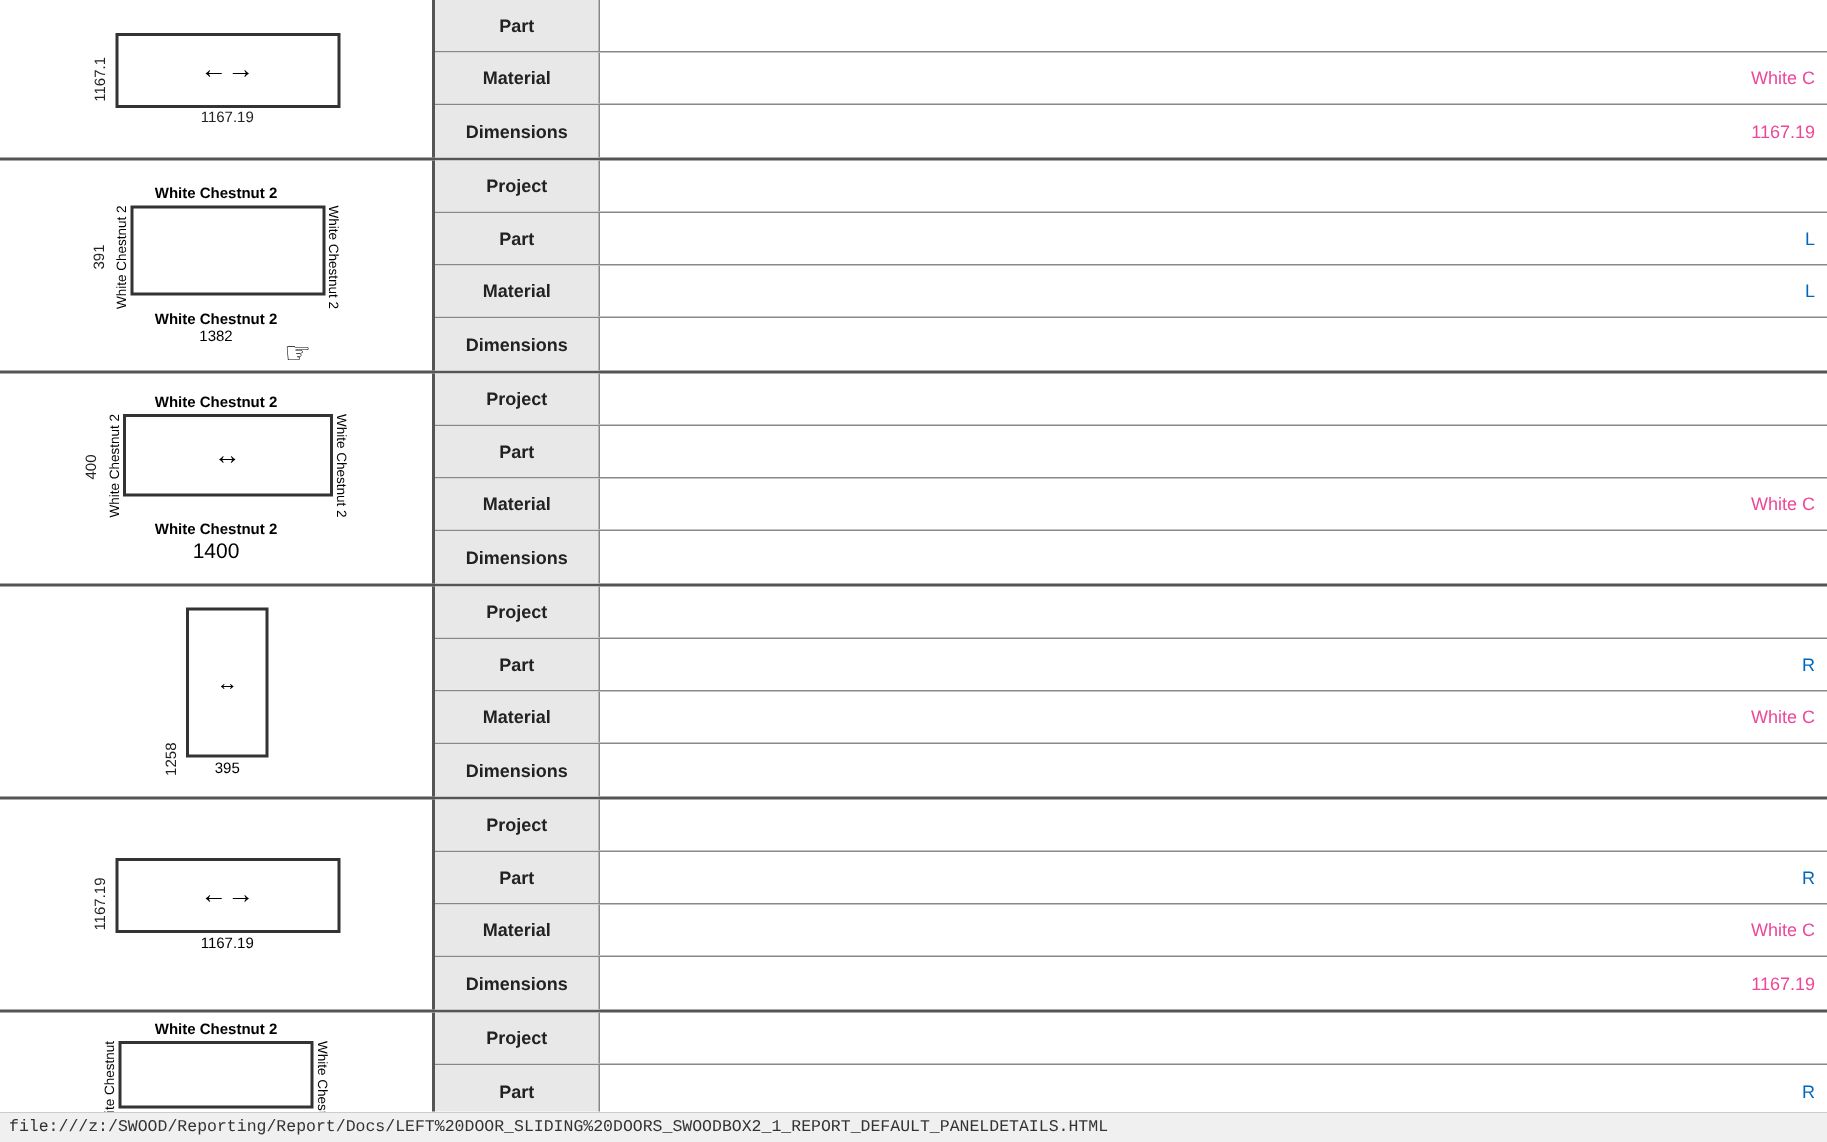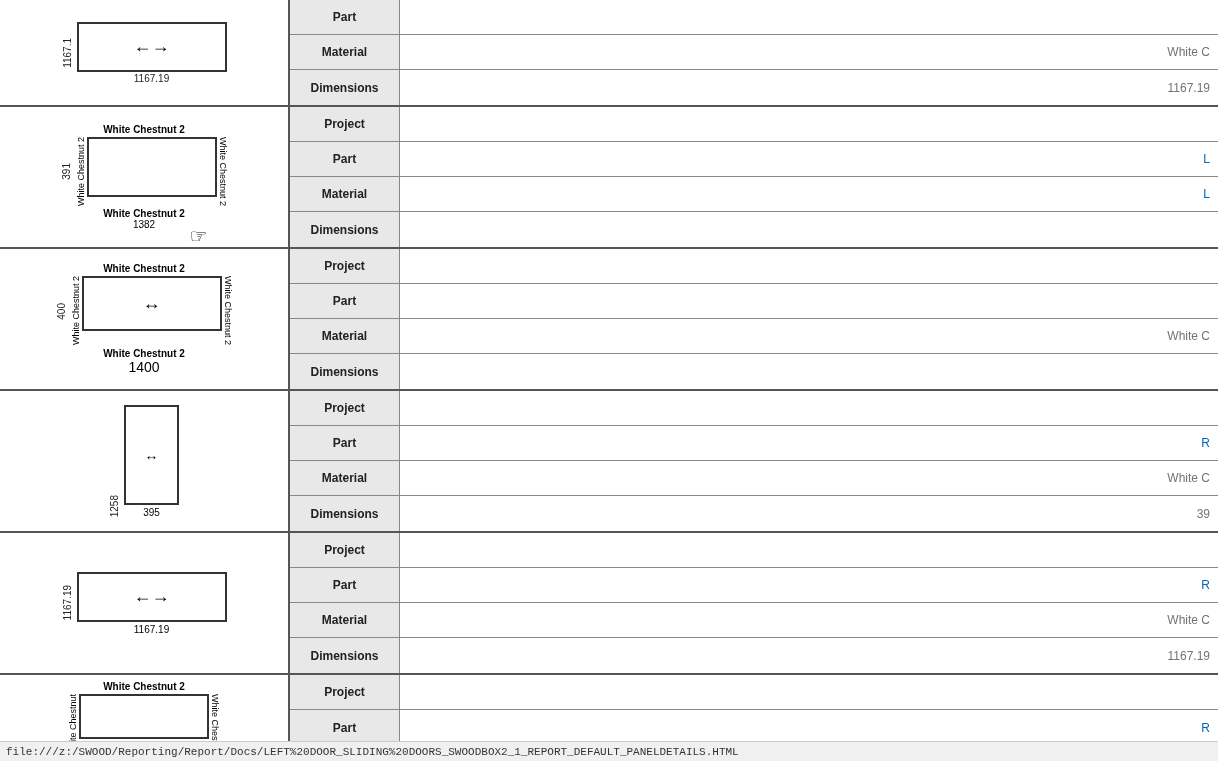--- a/index.html
+++ b/index.html
@@ -57,21 +57,21 @@
       font-weight: bold;
       color: #222;
       font-size: 12px;
     }
 
     .detail-value {
       flex: 1;
       padding: 0 8px;
       text-align: right;
       font-size: 12px;
-      color: #737373;
+      color: #ec4899;
       overflow: hidden;
       text-overflow: ellipsis;
       white-space: nowrap;
     }
 
     .val-blue {
       color: #0066bb;
     }
 
     .status-bar {
@@ -268,21 +268,20 @@
       <div class="detail-row">
         <div class="detail-label">Part</div>
         <div class="detail-value val-blue">R</div>
       </div>
       <div class="detail-row">
         <div class="detail-label">Material</div>
         <div class="detail-value">White C</div>
       </div>
       <div class="detail-row">
         <div class="detail-label">Dimensions</div>
-        <div class="detail-value">39</div>
       </div>
     </div>
   </div>
 
   <div class="outer-row" style="min-height:130px;">
     <div class="diagram-cell">
       <div class="diag-wrap">
         <div class="diag-inner">
           <span class="diag-vert-dim">1167.19</span>
           <div>

